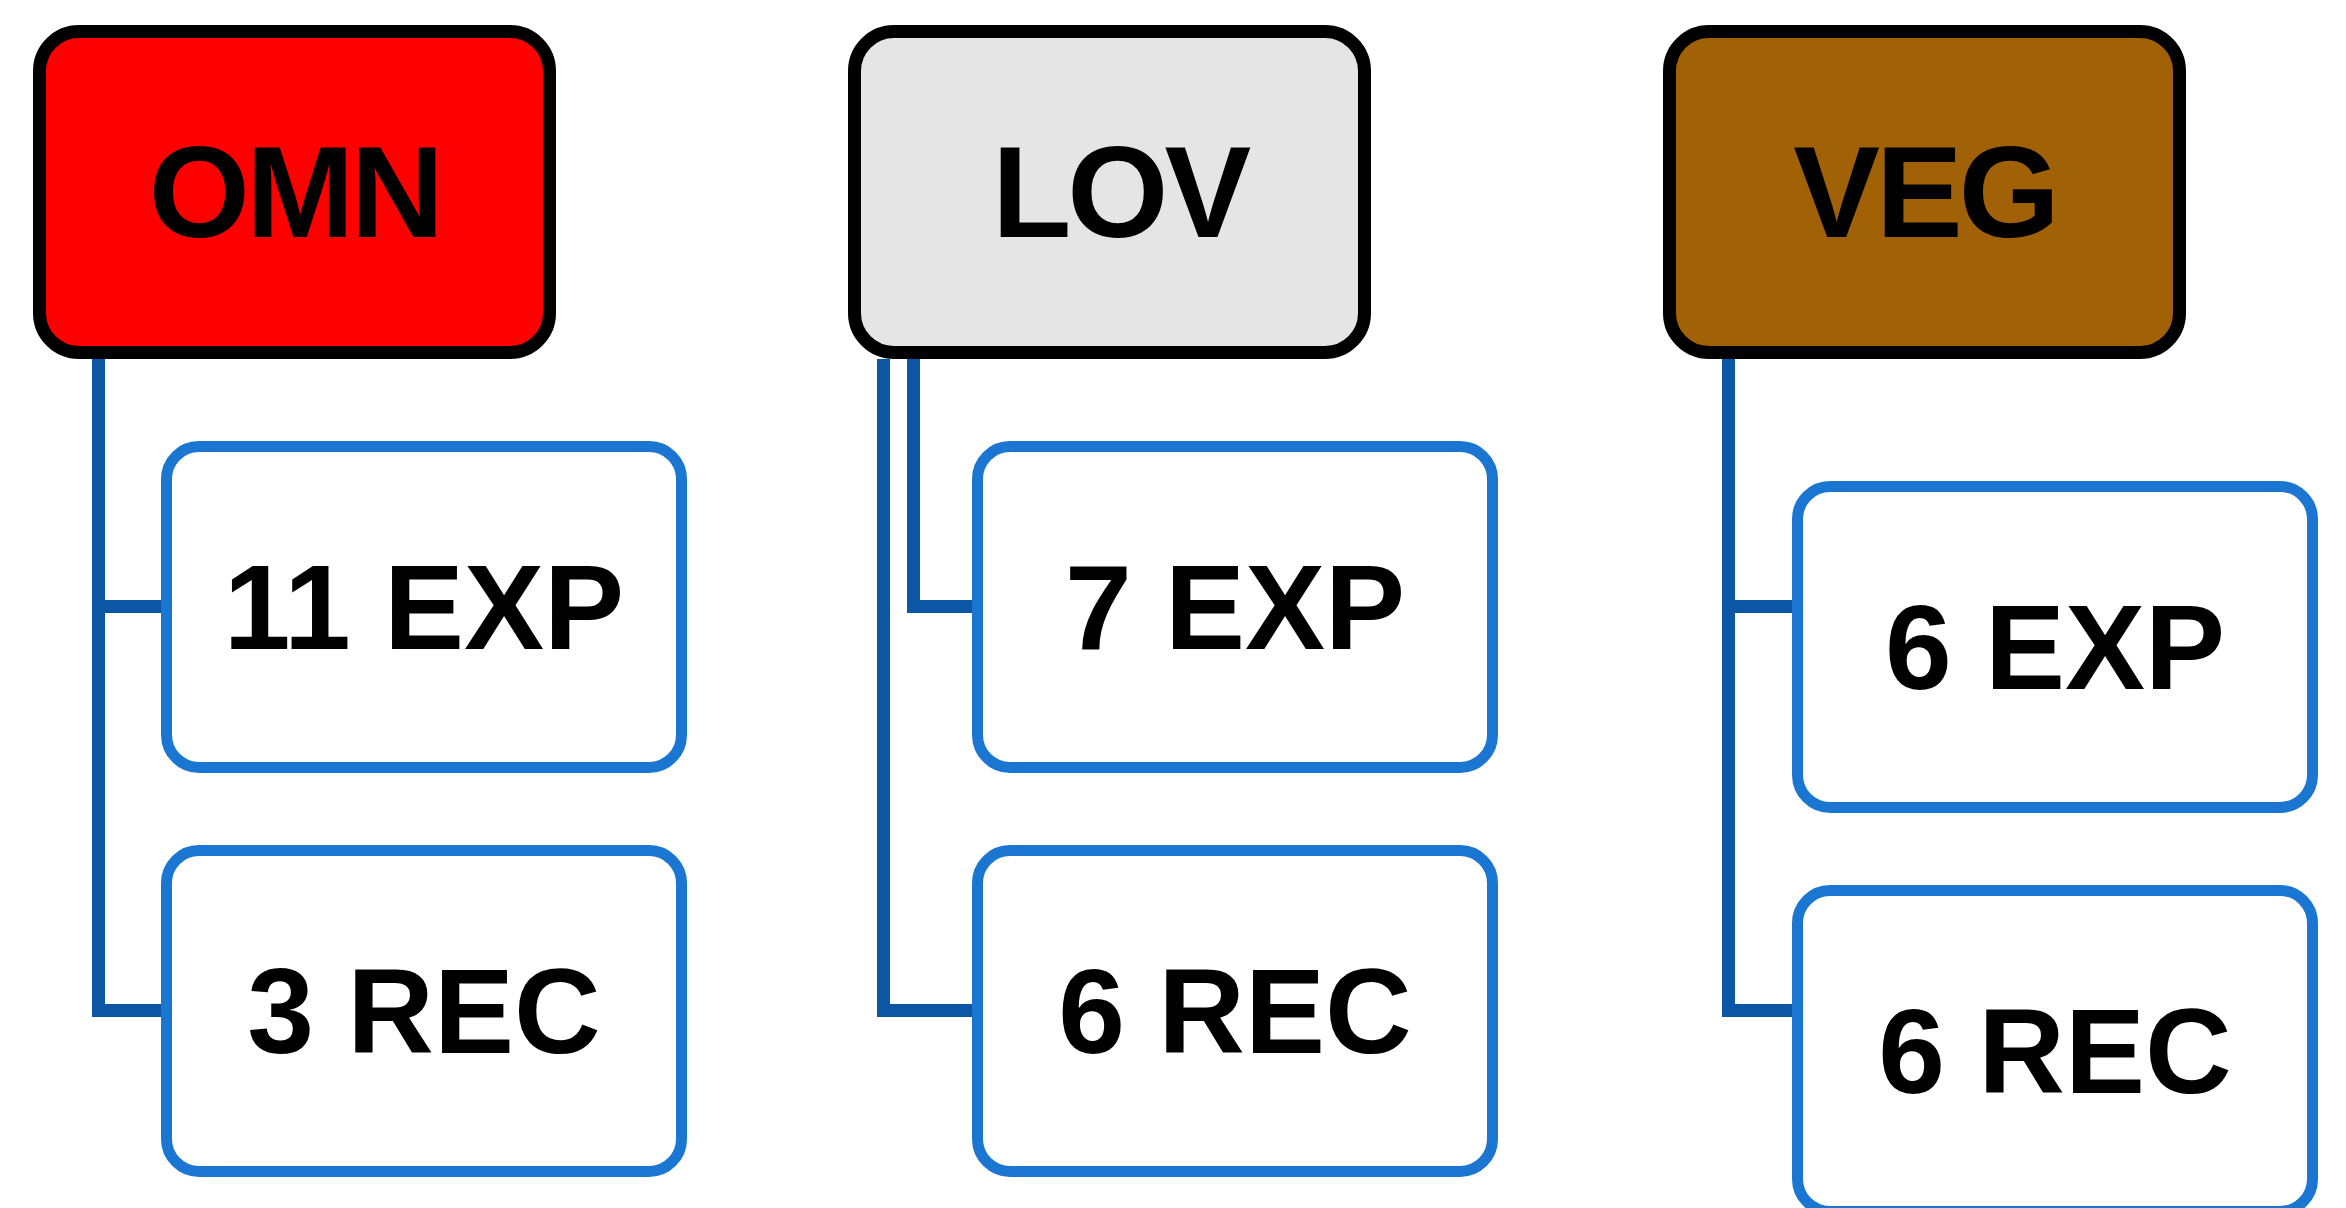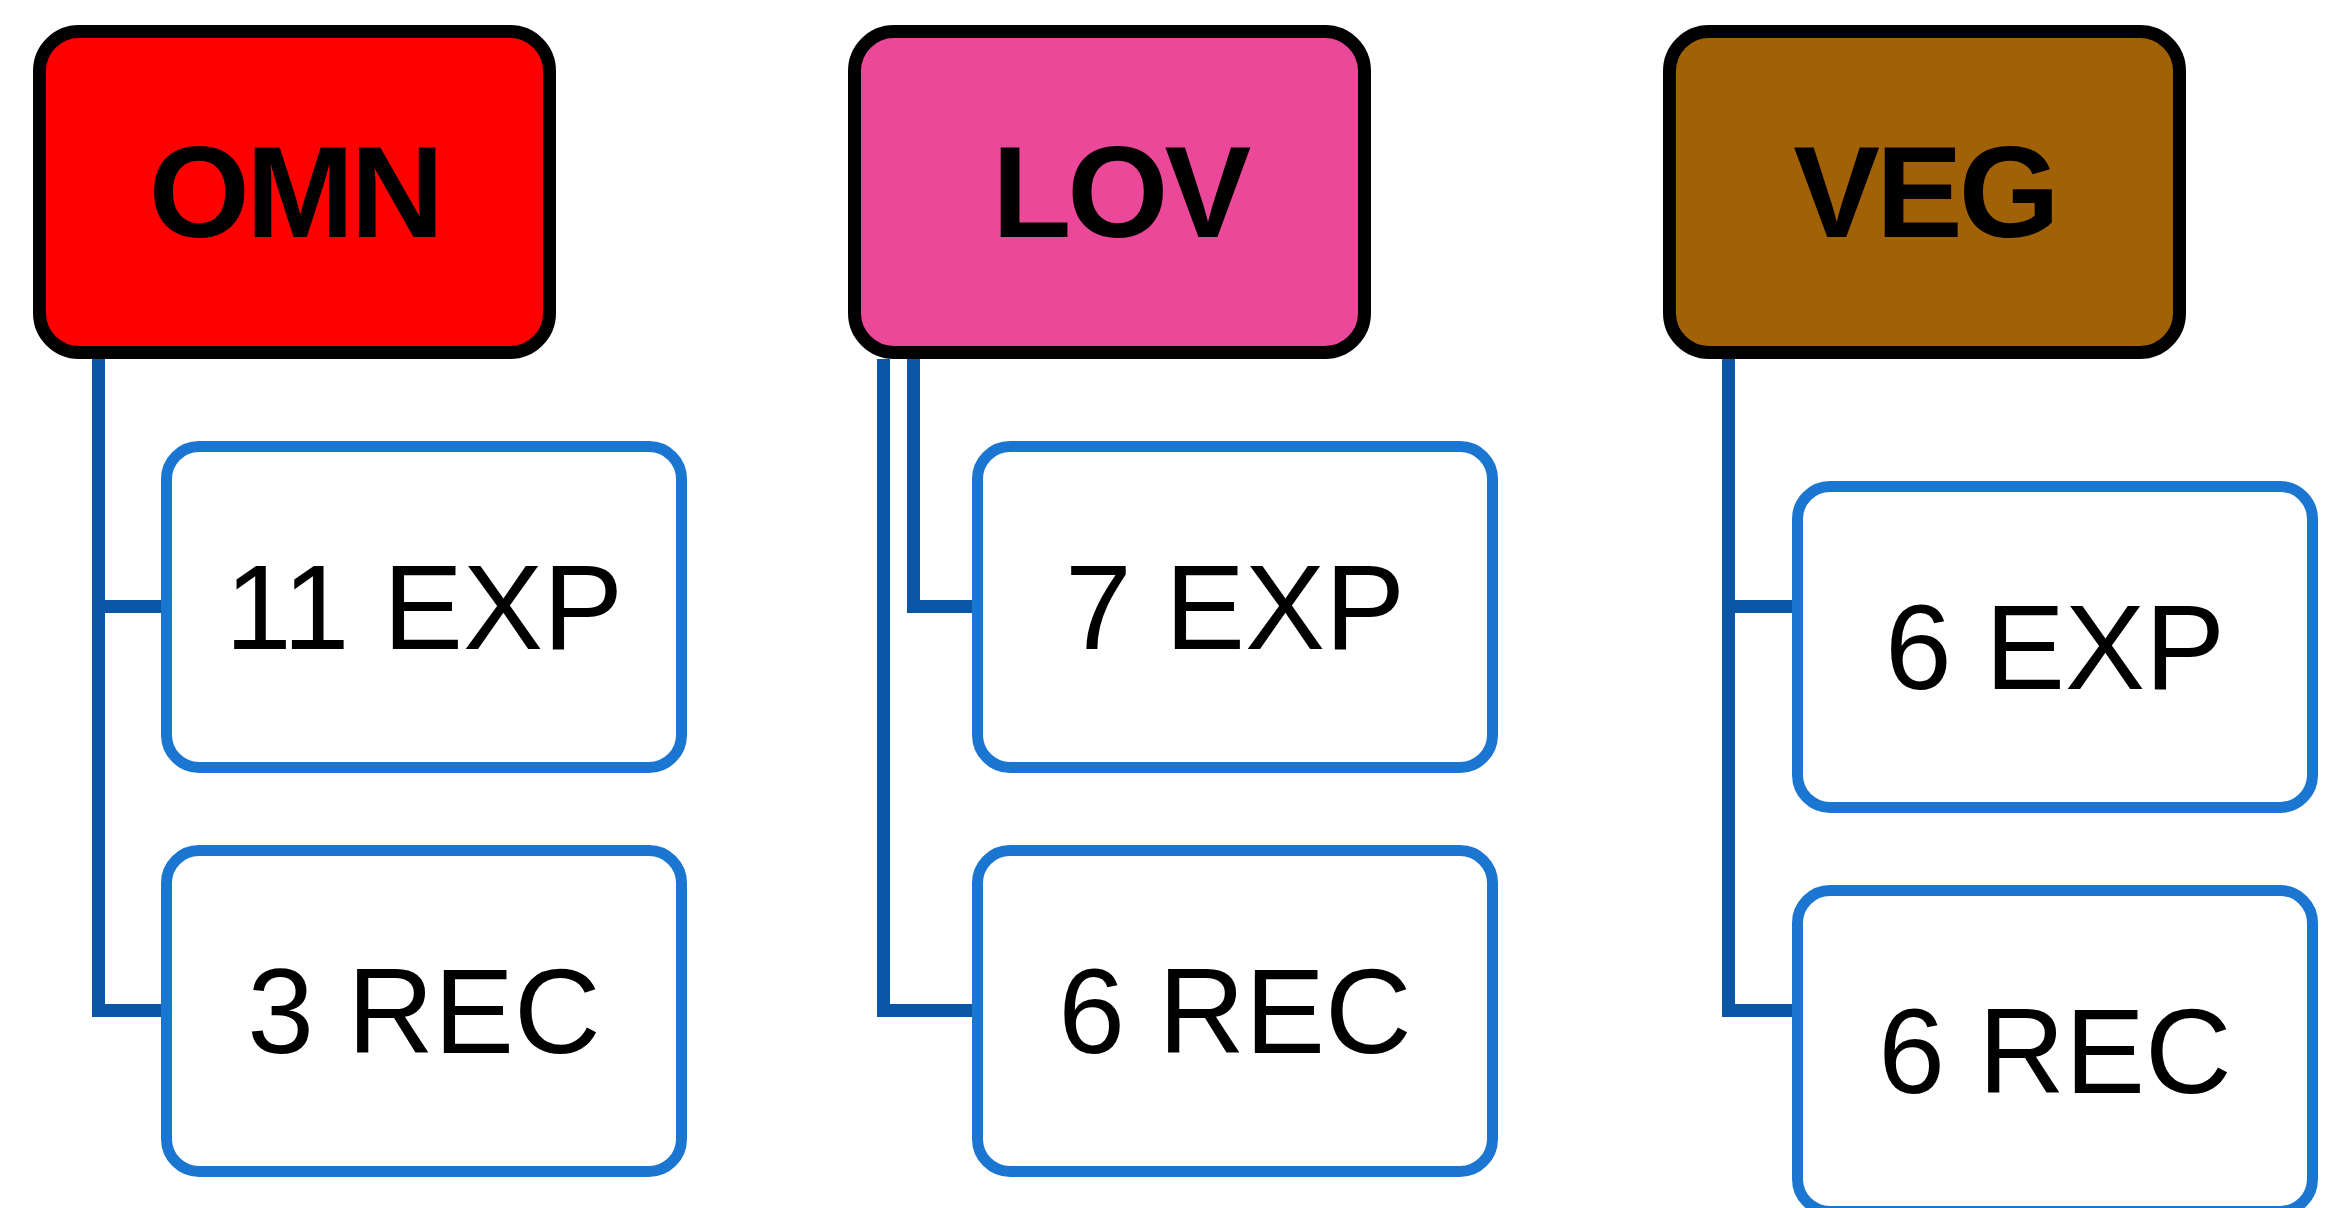--- a/index.html
+++ b/index.html
@@ -51,21 +51,21 @@
     box-sizing: border-box;
     background: #ffffff;
     border: 11px solid var(--child-border, #1B76D1);
     border-radius: 38px;
     display: flex;
     align-items: center;
     justify-content: center;
   }
   .child-box .label {
     font-size: 120px;
-    font-weight: 400;
+    font-weight: 700;
     color: var(--text-color, #000);
     line-height: 1;
     white-space: nowrap;
   }
   .row-exp { top: 441px; }
   .row-rec { top: 845px; }
   .col-omn-child { left: 161px; }
   .col-lov-child { left: 972px; }
   .col-veg-child { left: 1792px; margin-top: 40px; }
 
@@ -99,21 +99,21 @@
   <div class="conn conn-omn-vline"></div>
   <div class="conn conn-omn-stub1"></div>
   <div class="conn conn-omn-stub2"></div>
   <div class="child-box row-exp col-omn-child">
     <span class="label">11 EXP</span>
   </div>
   <div class="child-box row-rec col-omn-child">
     <span class="label">3 REC</span>
   </div>
 
-  <div class="parent-box parent-lov" style="background-color: #ec4899; padding-left: 20px;">
+  <div class="parent-box parent-lov" style="background-color: #e5e5e5; padding-left: 20px;">
     <span class="label">LOV</span>
   </div>
   <div class="conn conn-lov-vlineA"></div>
   <div class="conn conn-lov-stubA"></div>
   <div class="conn conn-lov-vlineB"></div>
   <div class="conn conn-lov-stubB"></div>
   <div class="child-box row-exp col-lov-child">
     <span class="label">7 EXP</span>
   </div>
   <div class="child-box row-rec col-lov-child">

